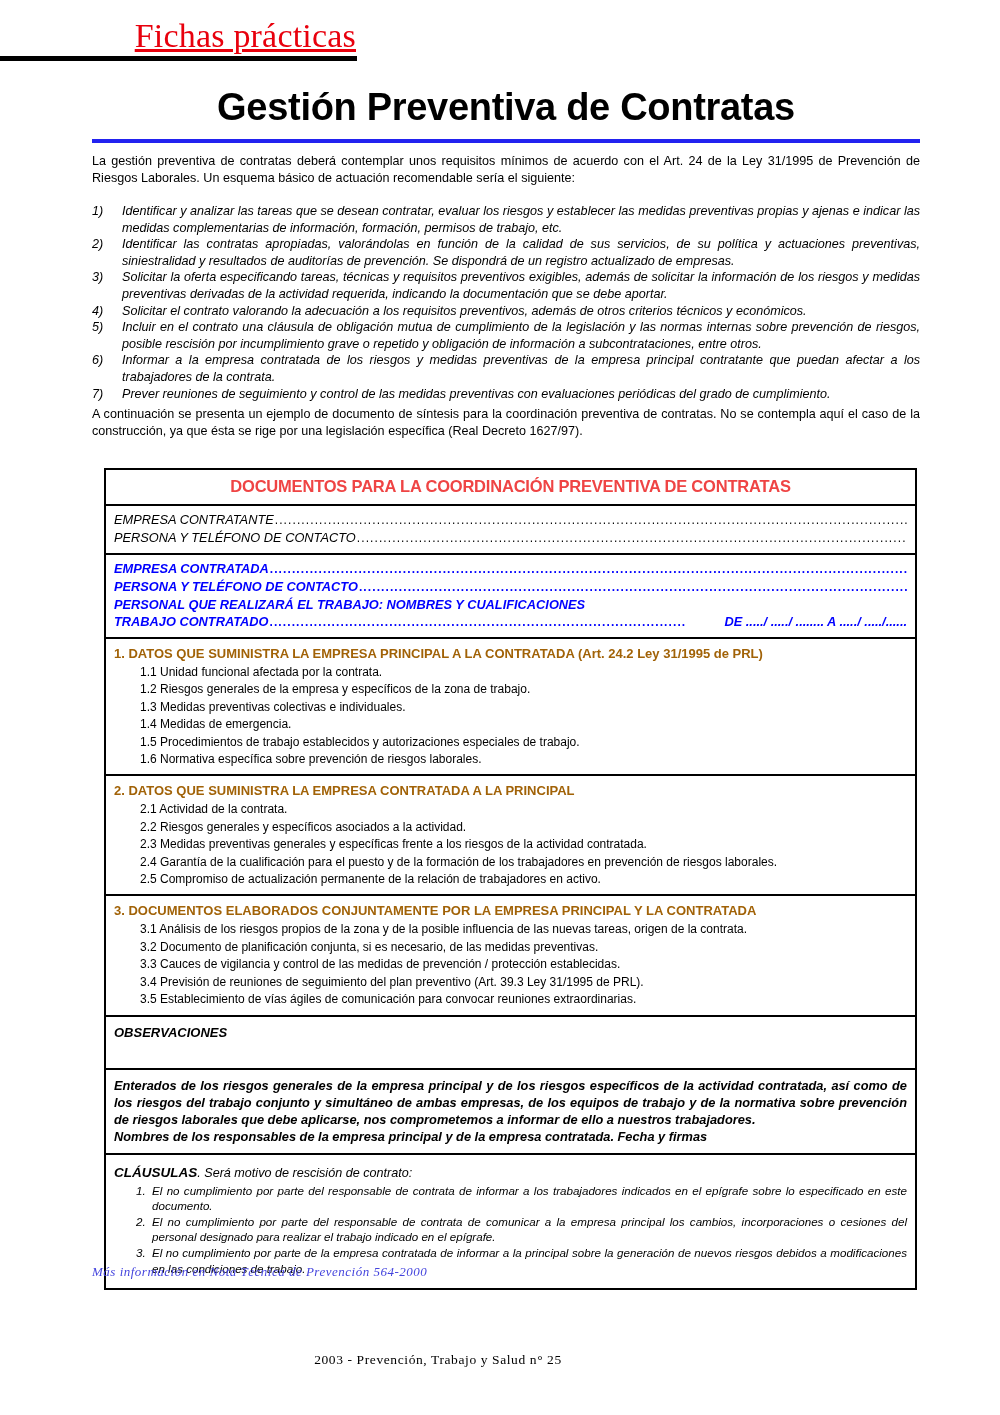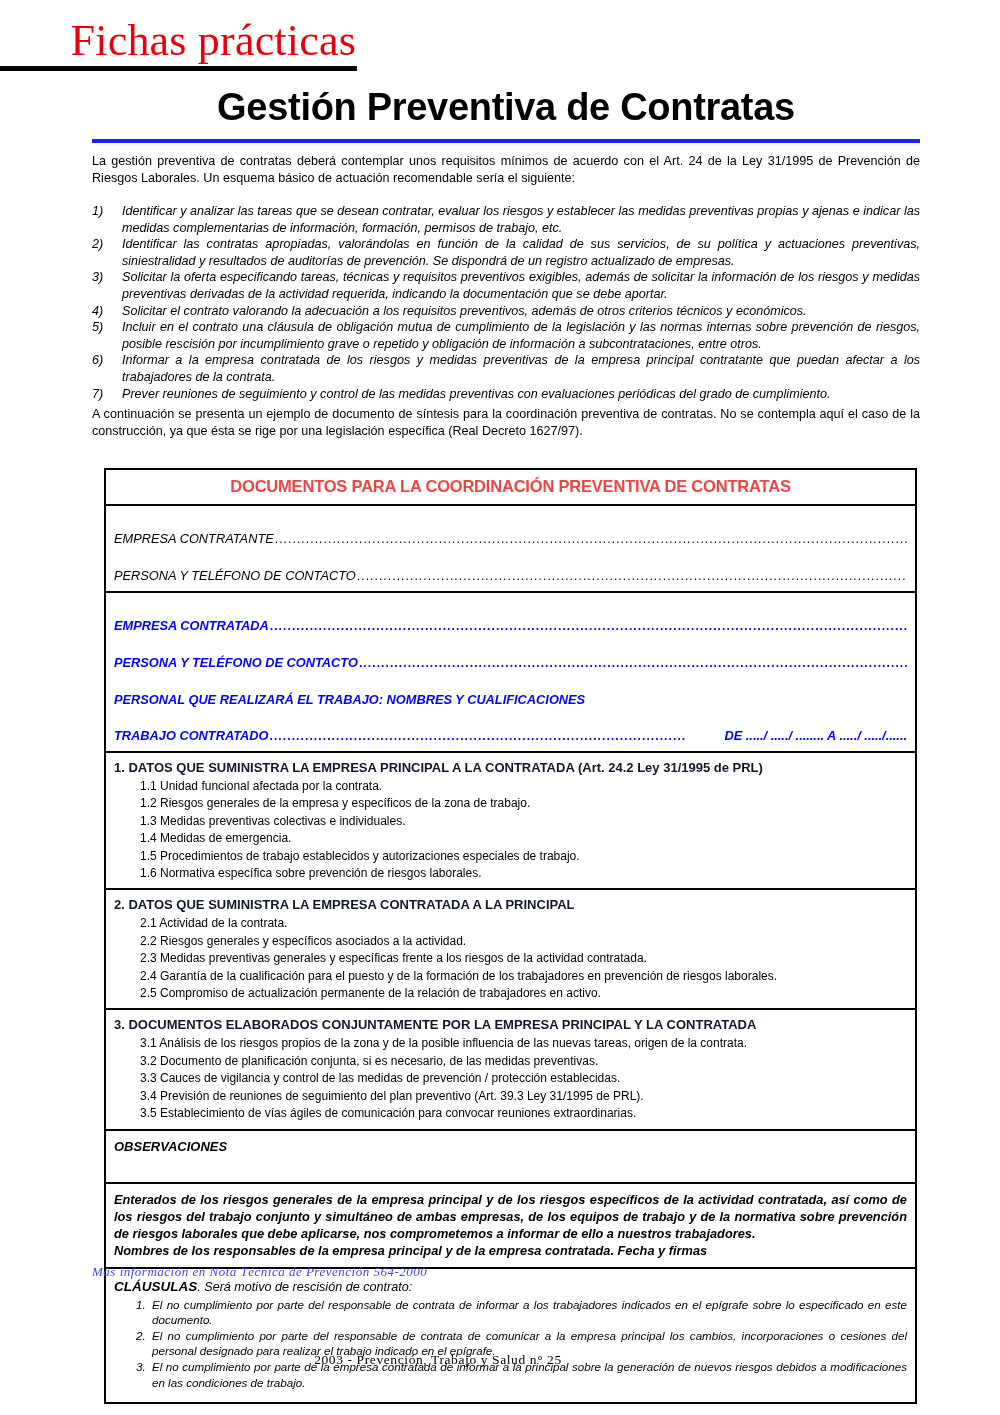--- a/index.html
+++ b/index.html
@@ -19,26 +19,27 @@
 
   
   .masthead {
     position: absolute;
     left: 0;
     top: 18px;
     width: 360px;
   }
   .masthead-title {
     font-family: "Liberation Serif", serif;
-    font-size: 44px;
+    font-size: 34px;
     color: #e8000d;
     text-align: right;
     padding-right: 4px;
     line-height: 1.05;
     letter-spacing: 0.2px;
+    text-decoration: underline;
   }
   .masthead-rule {
     margin-top: 2px;
     height: 5px;
     background: #000000;
     width: 357px;
   }
 
   
   .doc-title {
@@ -139,37 +140,37 @@
   
   .field-line {
     display: flex;
     align-items: baseline;
     font-style: italic;
     font-size: 12.8px;
     line-height: 17px;
     white-space: nowrap;
     overflow: hidden;
   }
-  .field-line .lbl { flex: 0 0 auto; margin-top: 19px; }
+  .field-line .lbl { flex: 0 0 auto; }
   .field-line .dots {
     flex: 1 1 auto;
     overflow: hidden;
     letter-spacing: 1.1px;
     font-style: normal;
     font-size: 12px;
     padding: 0 1px;
   }
   .field-line .tail { flex: 0 0 auto; }
 
   .fb-sec.contracted .field-line { font-weight: bold; color: #0000ff; }
   .fb-sec.contracted .dots { color: #0000ff; }
 
   
   .sec-title {
-    color: #0f172a;
+    color: #a16207;
     font-weight: bold;
     font-size: 13px;
     line-height: 19px;
     padding-bottom: 1px;
   }
   .sec-item {
     font-size: 12px;
     line-height: 17.4px;
     padding-left: 26px;
     color: #000000;

